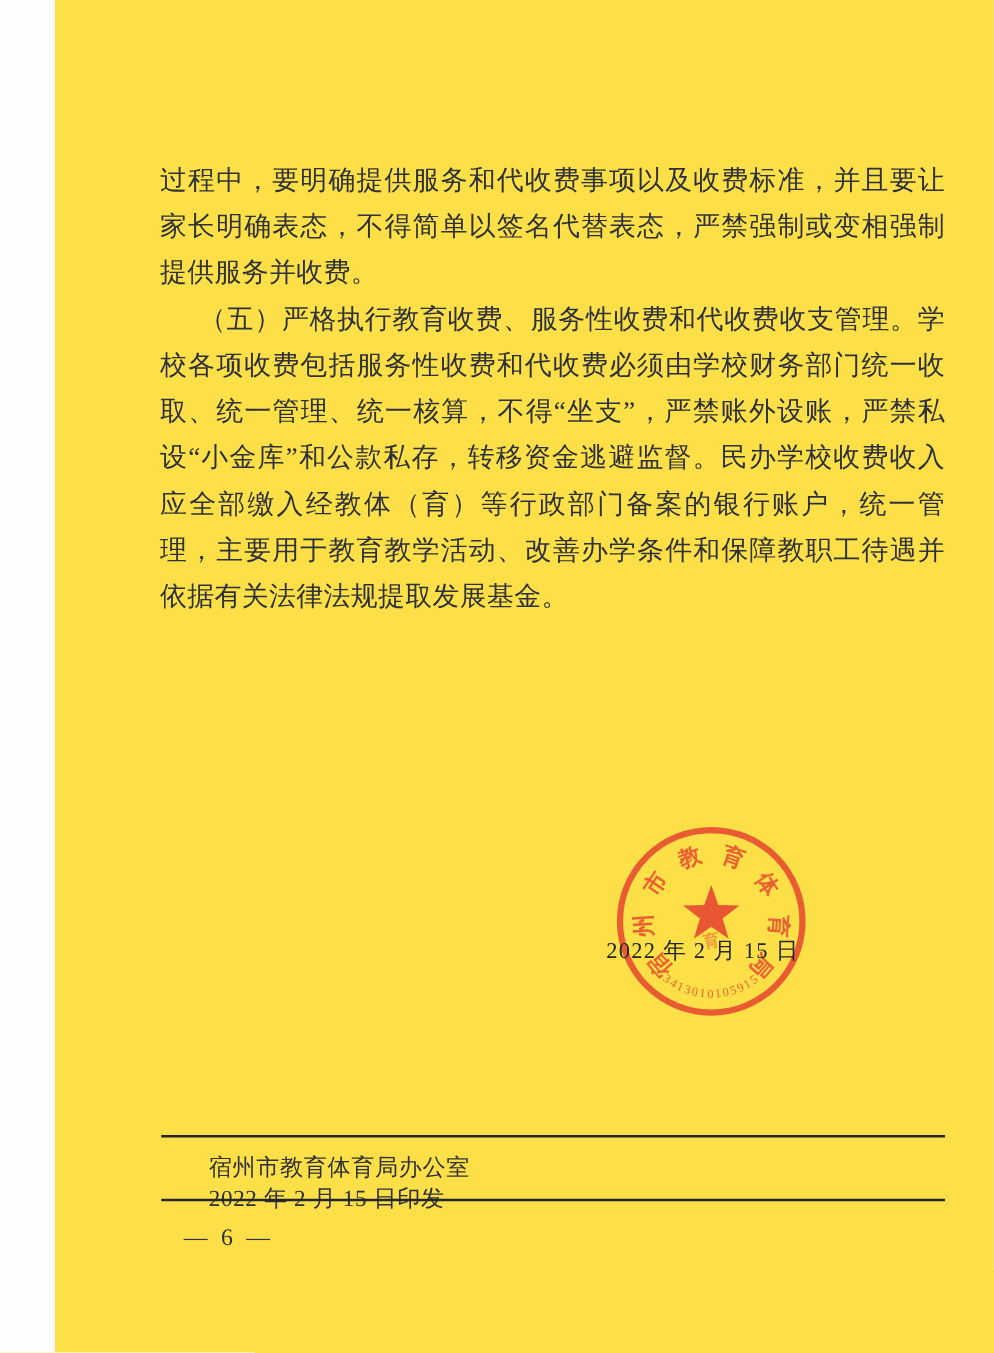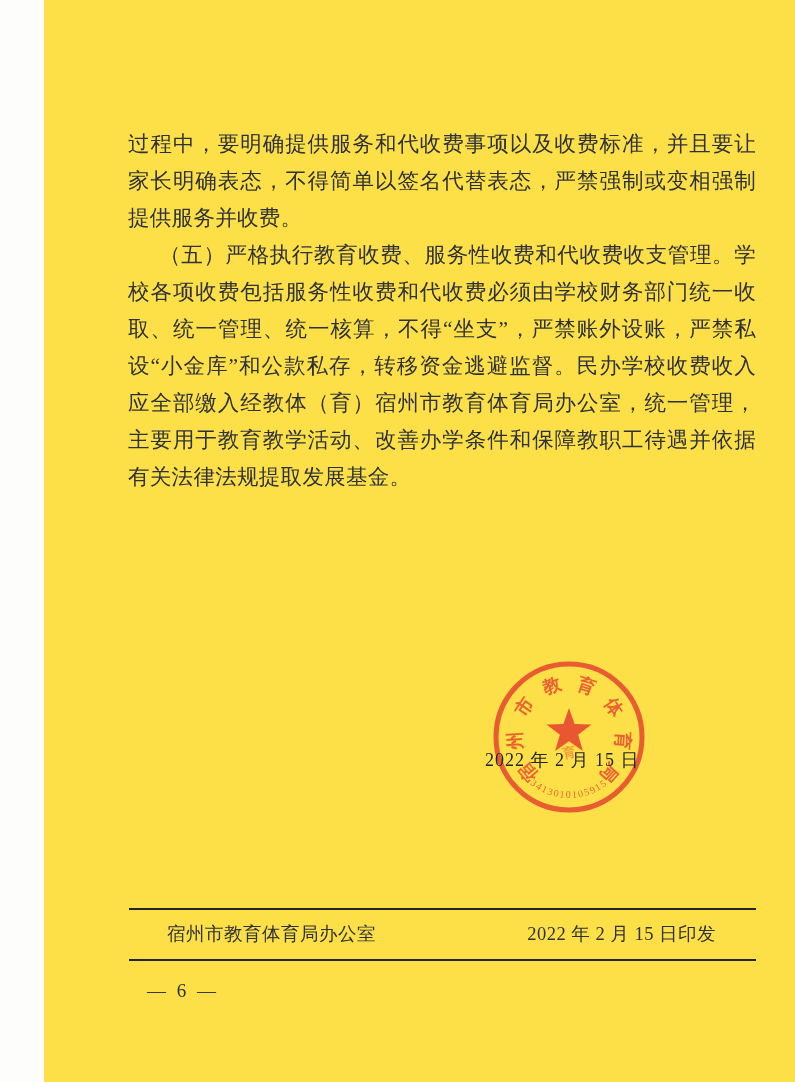--- a/index.html
+++ b/index.html
@@ -66,20 +66,21 @@
     left: 85px;
     top: 921px;
     width: 627px;
     box-sizing: border-box;
     padding: 0 40px 0 38px;
     display: flex;
     justify-content: space-between;
     font-size: 18.5px;
     color: #2e313a;
     letter-spacing: 0.5px;
+    flex-direction: column;
   }
   .page-number {
     position: absolute;
     left: 103px;
     top: 980px;
     font-size: 19px;
     color: #2e313a;
     letter-spacing: 3px;
     white-space: nowrap;
   }
@@ -88,21 +89,21 @@
     font-weight: bold;
   }
 </style>
 </head>
 <body>
 
 <div class="page">
 
   <div class="doc-text">
     <p class="para">过程中，要明确提供服务和代收费事项以及收费标准，并且要让家长明确表态，不得简单以签名代替表态，严禁强制或变相强制提供服务并收费。</p>
-    <p class="para indent">（五）严格执行教育收费、服务性收费和代收费收支管理。学校各项收费包括服务性收费和代收费必须由学校财务部门统一收取、统一管理、统一核算，不得“坐支”，严禁账外设账，严禁私设“小金库”和公款私存，转移资金逃避监督。民办学校收费收入应全部缴入经教体（育）宿州市教育体育局办公室，统一管理，主要用于教育教学活动、改善办学条件和保障教职工待遇并依据有关法律法规提取发展基金。</p>
+    <p class="para indent">（五）严格执行教育收费、服务性收费和代收费收支管理。学校各项收费包括服务性收费和代收费必须由学校财务部门统一收取、统一管理、统一核算，不得“坐支”，严禁账外设账，严禁私设“小金库”和公款私存，转移资金逃避监督。民办学校收费收入应全部缴入经教体（育）等行政部门备案的银行账户，统一管理，主要用于教育教学活动、改善办学条件和保障教职工待遇并依据有关法律法规提取发展基金。</p>
   </div>
 
   <div class="seal-wrap">
     <svg width="176" height="172" viewBox="0 0 176 172">
 
       <circle cx="87" cy="85" r="73" fill="none" stroke="#e4392c" stroke-width="5" stroke-opacity="0.85"></circle>
 
       <polygon fill="#e4392c" fill-opacity="0.88" points="87,56 92.6,71.9 109.5,72.4 96.1,82.7 100.9,98.9 87,89.3 73.1,98.9 77.9,82.7 64.5,72.4 81.4,71.9"></polygon>
 
       <g fill="#e4392c" fill-opacity="0.82" font-size="18" text-anchor="middle" class="seal-char">

